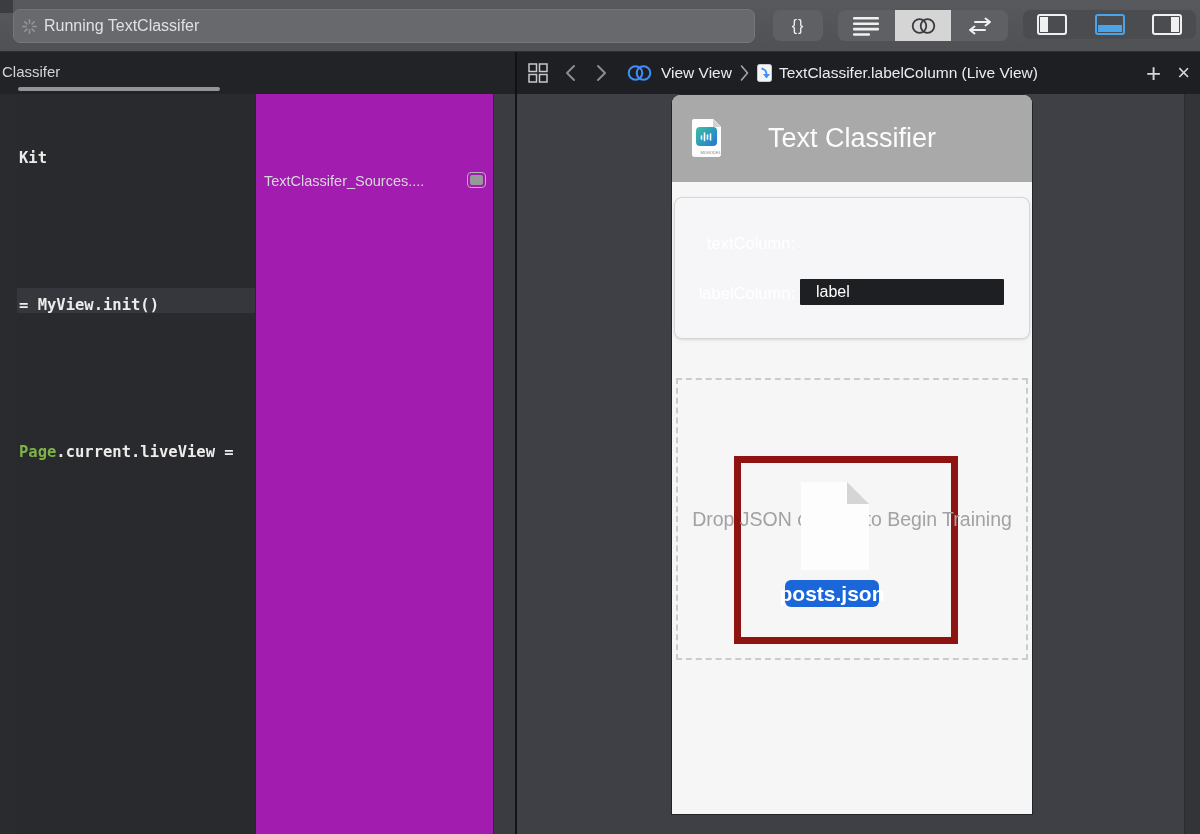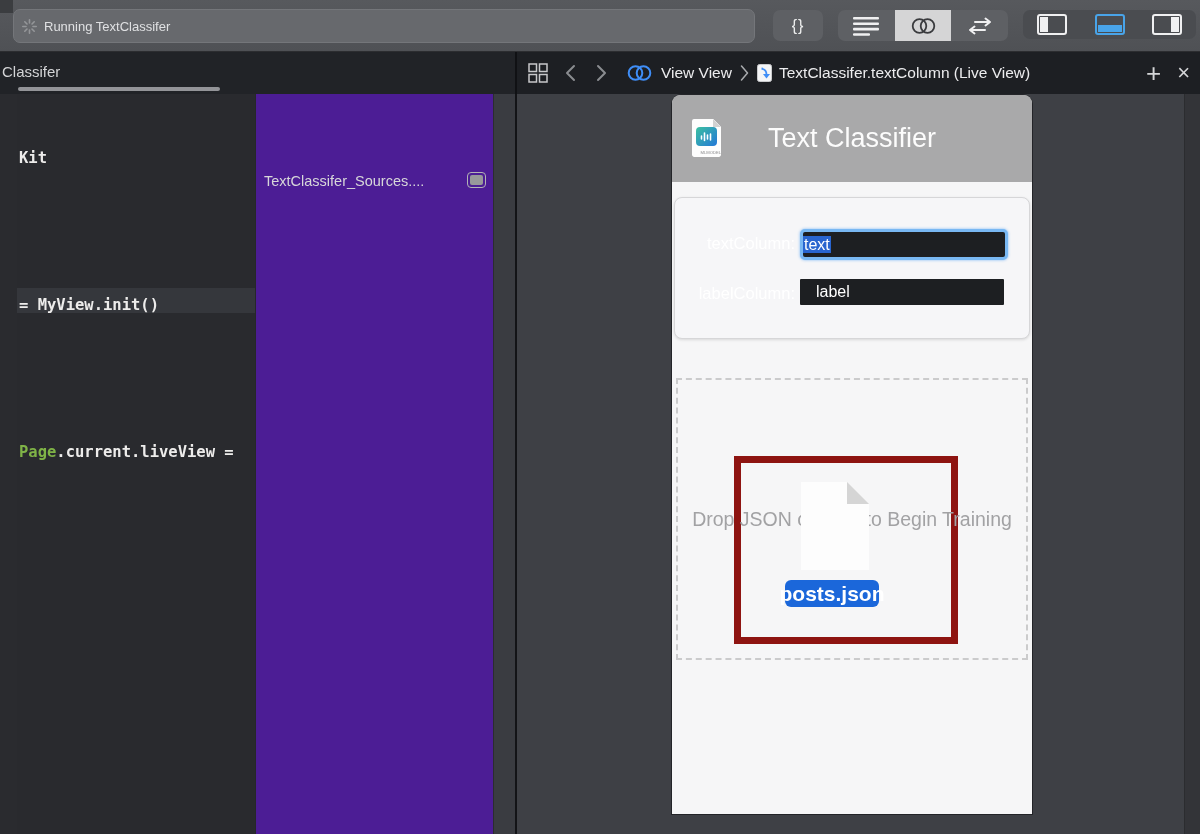--- a/index.html
+++ b/index.html
@@ -15,21 +15,21 @@
     background:linear-gradient(#57595d,#4f5155);
     border-bottom:1px solid #2c2d30;
   }
   .corner-notch { position:absolute; left:0; top:0; width:13px; height:13px; background:#3b3d40; }
   .status-field {
     position:absolute; left:13px; top:9px; width:742px; height:34px;
     background:#67696d; border-radius:7px; border:1px solid #74767a;
     display:flex; align-items:center;
   }
   .spinner { margin-left:8px; opacity:.75; display:flex; }
-  .status-text { margin-left:7px; color:#dfe0e2; font-size:13px; }
+  .status-text { margin-left:7px; color:#dfe0e2; font-size:16px; }
   .tb-btn {
     position:absolute; top:10px; height:31px; border:none; cursor:default;
     background:#5e6064; border-radius:7px; color:#eceded;
     font-family:"Liberation Sans",sans-serif;
   }
   .code-btn { left:773px; width:50px; font-size:16px; letter-spacing:1px; }
   .seg {
     position:absolute; left:838px; top:10px; width:170px; height:31px;
     background:#5e6064; border-radius:7px; display:flex; overflow:hidden;
   }
@@ -82,21 +82,21 @@
   .line-highlight { position:absolute; left:0; top:194px; width:100%; height:25px; background:#35373c; }
   .code-lines {
     position:absolute; left:2px; top:3px;
     font-family:"DejaVu Sans Mono", monospace; font-weight:700;
     font-size:15.5px; line-height:24.5px; color:#edeceb; white-space:pre;
   }
   .code-lines .cl { height:24.5px; }
   .green { color:var(--code-green); }
   .results-gutter {
     position:absolute; left:255px; top:0; width:238px; height:740px;
-    background:#4c1d95; border-left:1px solid #26272a;
+    background:#a21caf; border-left:1px solid #26272a;
   }
   .src-entry { position:absolute; left:8px; top:79px; font-size:14.5px; color:#d7d7d9; }
   .ql-btn {
     position:absolute; left:211px; top:78px; width:19px; height:16px;
     border:1.5px solid #b3b3b5; border-radius:4px; background:transparent;
   }
   .ql-btn .inner { position:absolute; inset:2px; background:#98989b; border-radius:2px; }
   .strip { position:absolute; left:493px; top:0; width:22px; height:740px; background:#3a3c41; border-left:1px solid #2b2c30; }
   .live-pane {
     position:absolute; left:515px; top:0; width:685px; height:740px;
@@ -293,21 +293,21 @@
             <path d="M1.5 1 L7.5 8 L1.5 15"></path>
           </svg>
       </span>
       <span class="jb-icon jb-doc">
         <svg width="15" height="18">
           <rect x="0.5" y="0.5" width="14" height="17" rx="2" fill="#f4f5f6" stroke="#c9cacc" stroke-width="1"></rect>
           <path d="M4.5 4.5 Q9.5 5.5 9.5 10.5" fill="none" stroke="var(--breadcrumb-blue)" stroke-width="1.8"></path>
           <polygon points="6,10 13,10 9.5,14.5" fill="var(--breadcrumb-blue)"></polygon>
         </svg>
       </span>
-      <span class="jb-doctitle">TextClassifer.textColumn (Live View)</span>
+      <span class="jb-doctitle">TextClassifer.labelColumn (Live View)</span>
       <span class="jb-plus">+</span>
       <span class="jb-close">×</span>
     </div>
   </div>
 
   <div class="main">
 
     <div class="code-editor">
       <div class="line-highlight"></div>
       <div class="code-lines">
@@ -339,21 +339,20 @@
                 <path d="M1.5 8 V5 M4.5 9.5 V2 M7.5 8 V4 M10.5 9 V3"></path>
               </svg>
             </div>
             <div class="ml-caption">MLMODEL</div>
           </div>
           <div class="lv-title">Text Classifier</div>
         </div>
 
         <div class="form-card">
           <div class="f-label row1">textColumn:</div>
-          <div class="field1"><span class="sel">text</span></div>
           <div class="f-label row2">labelColumn:</div>
           <div class="field2">label</div>
         </div>
 
         <div class="dropzone"></div>
         <div class="dz-message">Drop JSON or CSV to Begin Training</div>
         <div class="drag-rect"></div>
         <div class="file-icon">
           <div class="file-fold"></div>
         </div>

